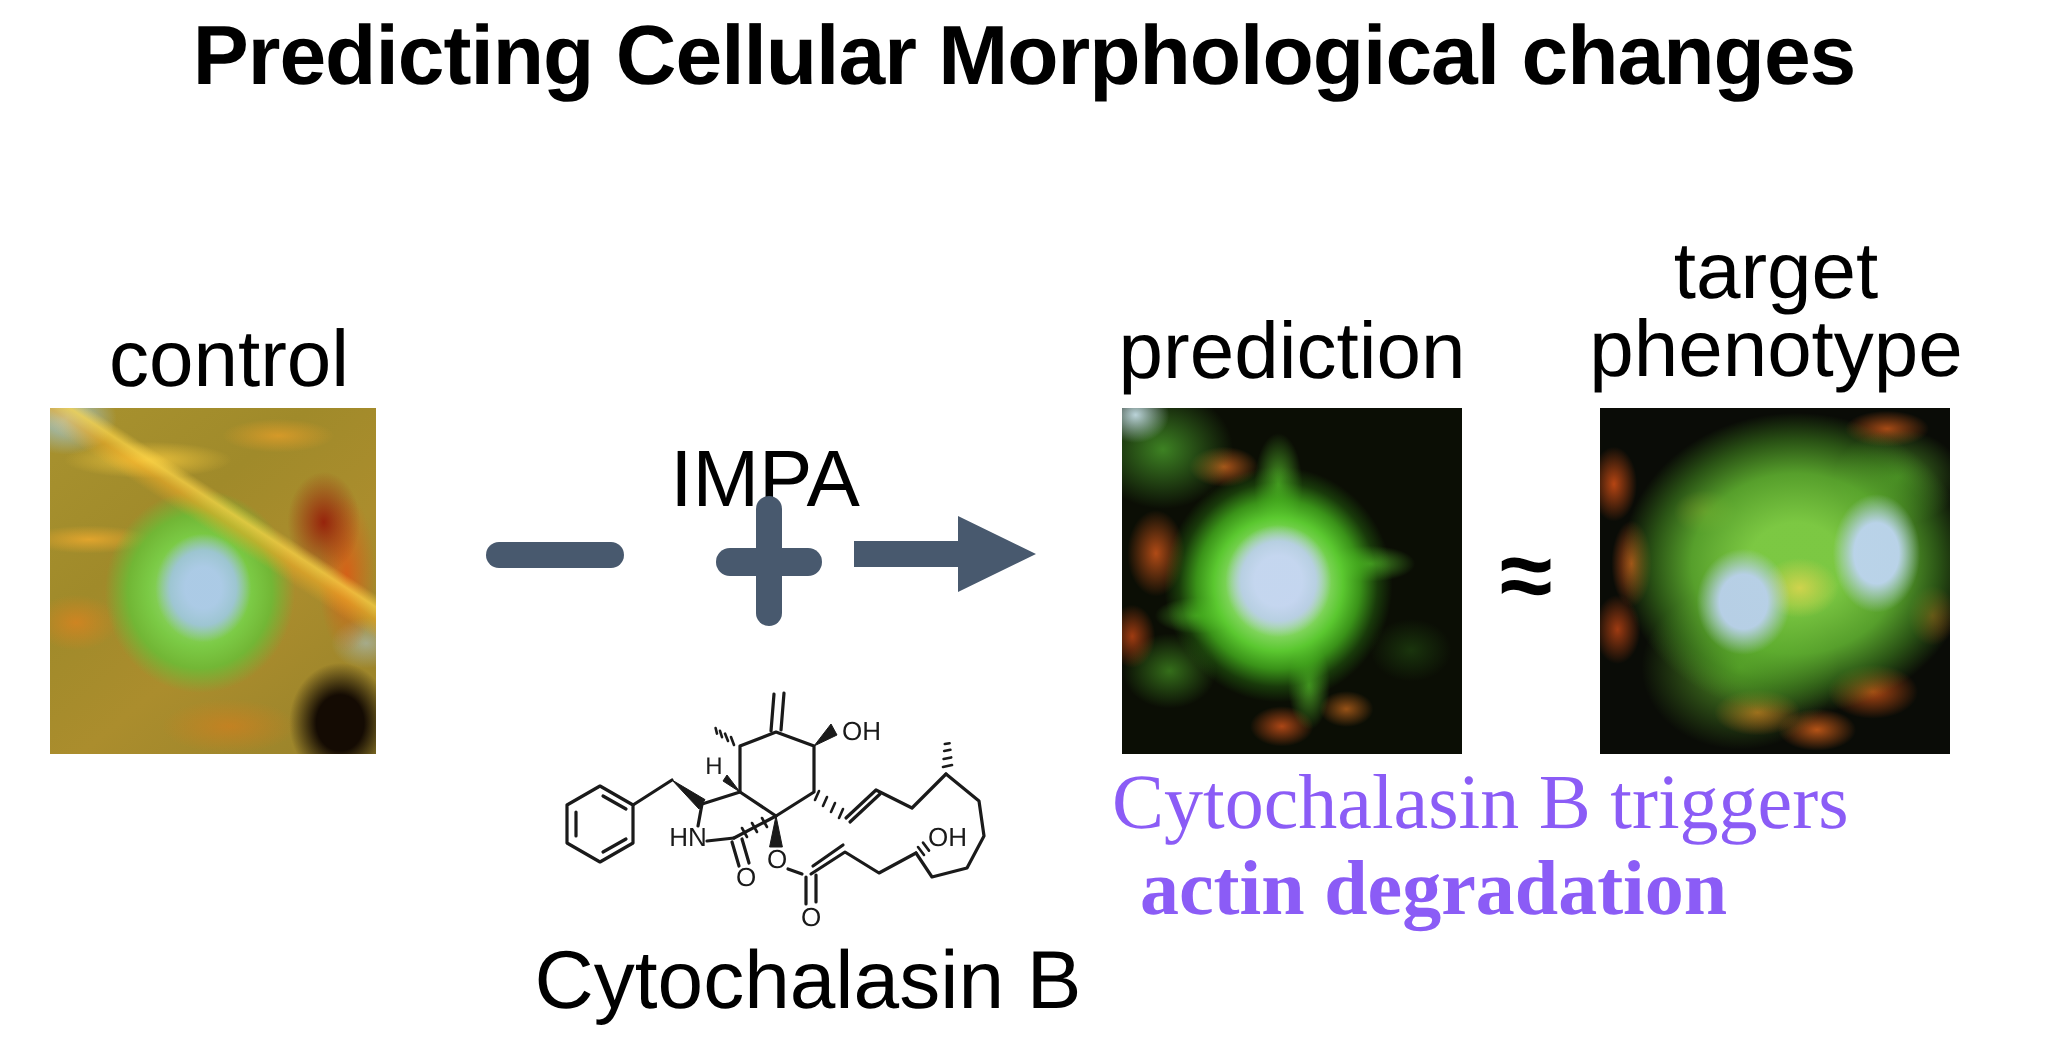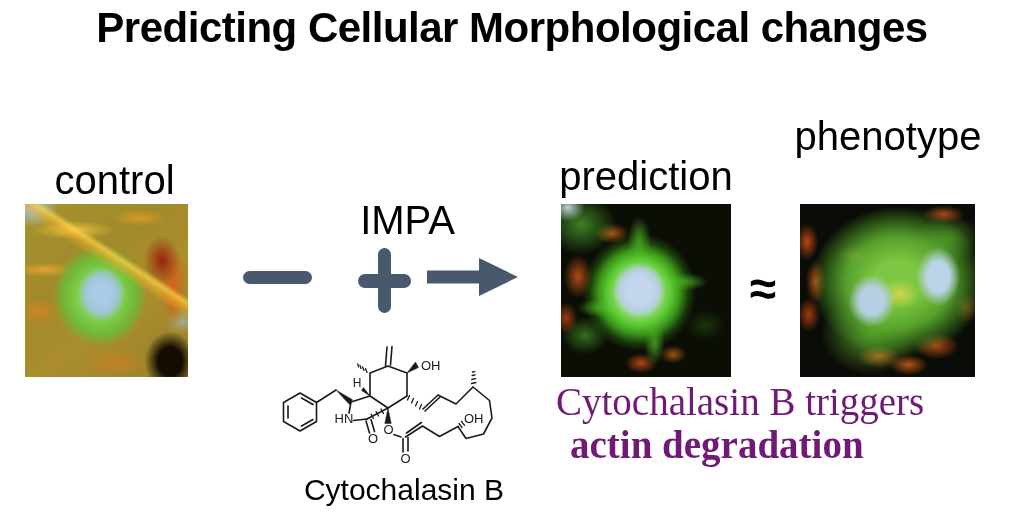--- a/index.html
+++ b/index.html
@@ -6,24 +6,24 @@
   #canvas{position:relative;width:1024px;height:528px;background:#fff;overflow:hidden;
           font-family:"Liberation Sans",sans-serif;color:#000;}
 
   
   .title{position:absolute;top:5px;left:0;width:1024px;text-align:center;
          font-size:42px;font-weight:bold;line-height:46px;letter-spacing:-0.5px;}
 
   
   .sans-label{position:absolute;font-size:40px;line-height:40px;text-align:center;color:#000;}
   #lbl-control{left:32px;top:160px;width:165px;}
-  #lbl-impa{left:310px;top:200px;width:145px;text-align:right;}
+  #lbl-impa{left:310px;top:220px;width:145px;}
   #lbl-prediction{left:556px;top:156px;width:180px;}
   #lbl-target{left:790px;top:117px;width:196px;line-height:39px;}
-  #lbl-molecule{left:252px;top:470px;width:304px;font-size:30px;}
+  #lbl-molecule{left:252px;top:470px;width:304px;font-size:41px;}
 
   
   .cell-img{position:absolute;overflow:hidden;}
   #img-control{left:25px;top:204px;width:163px;height:173px;
     background:
       radial-gradient(ellipse 30px 34px at 47% 52%, rgba(172,202,233,.97) 30%, rgba(160,195,228,.85) 55%, rgba(150,190,225,0) 80%),
       radial-gradient(ellipse 58px 62px at 46% 53%, rgba(150,225,130,.9) 18%, rgba(120,205,70,.95) 45%, rgba(105,190,55,.85) 62%, rgba(120,180,40,0) 82%),
       radial-gradient(ellipse 26px 36px at 84% 33%, rgba(150,30,10,.95), rgba(150,30,10,0) 70%),
       radial-gradient(ellipse 20px 55px at 91% 48%, rgba(220,90,20,.85), rgba(220,90,20,0) 72%),
       radial-gradient(ellipse 34px 40px at 89% 91%, #140b03 35%, rgba(20,11,3,0) 75%),
@@ -90,21 +90,21 @@
   
   #molecule{position:absolute;left:260px;top:331px;}
   #molecule .bonds{stroke:#1a1a1a;stroke-width:1.6;fill:none;stroke-linecap:round;stroke-linejoin:round;}
   #molecule .wedge{fill:#1a1a1a;stroke:#1a1a1a;stroke-width:.5;}
   #molecule .hash{stroke:#1a1a1a;stroke-width:1.3;fill:none;stroke-linecap:round;}
   #molecule text{font-family:"Liberation Sans",sans-serif;font-size:13px;fill:#1a1a1a;stroke:none;}
   #molecule text.small{font-size:12px;}
 
   
   #caption{position:absolute;left:556px;top:380px;width:430px;
-           font-family:"Liberation Serif",serif;font-size:39px;line-height:43px;color:#701a75;}
+           font-family:"Liberation Serif",serif;font-size:39px;line-height:43px;color:#8b5cf6;}
   #caption .indent{padding-left:14px;font-weight:bold;}
 </style>
 </head>
 <body>
 
 <div id="canvas">
 
   <div class="title">
     <div>Predicting Cellular Morphological changes</div>
   </div>
@@ -172,20 +172,21 @@
     <text x="204" y="92" text-anchor="start">OH</text>
   </svg>
   <div class="sans-label" id="lbl-molecule">Cytochalasin B</div>
 
   <div class="sans-label" id="lbl-prediction">prediction</div>
   <div class="cell-img" id="img-prediction"></div>
 
   <div id="approx">≈</div>
 
   <div class="sans-label" id="lbl-target">
+    <div>target</div>
     <div>phenotype</div>
   </div>
   <div class="cell-img" id="img-target"></div>
 
   <div id="caption">
     <div>Cytochalasin B triggers</div>
     <div class="indent">actin degradation</div>
   </div>
 
 </div>

